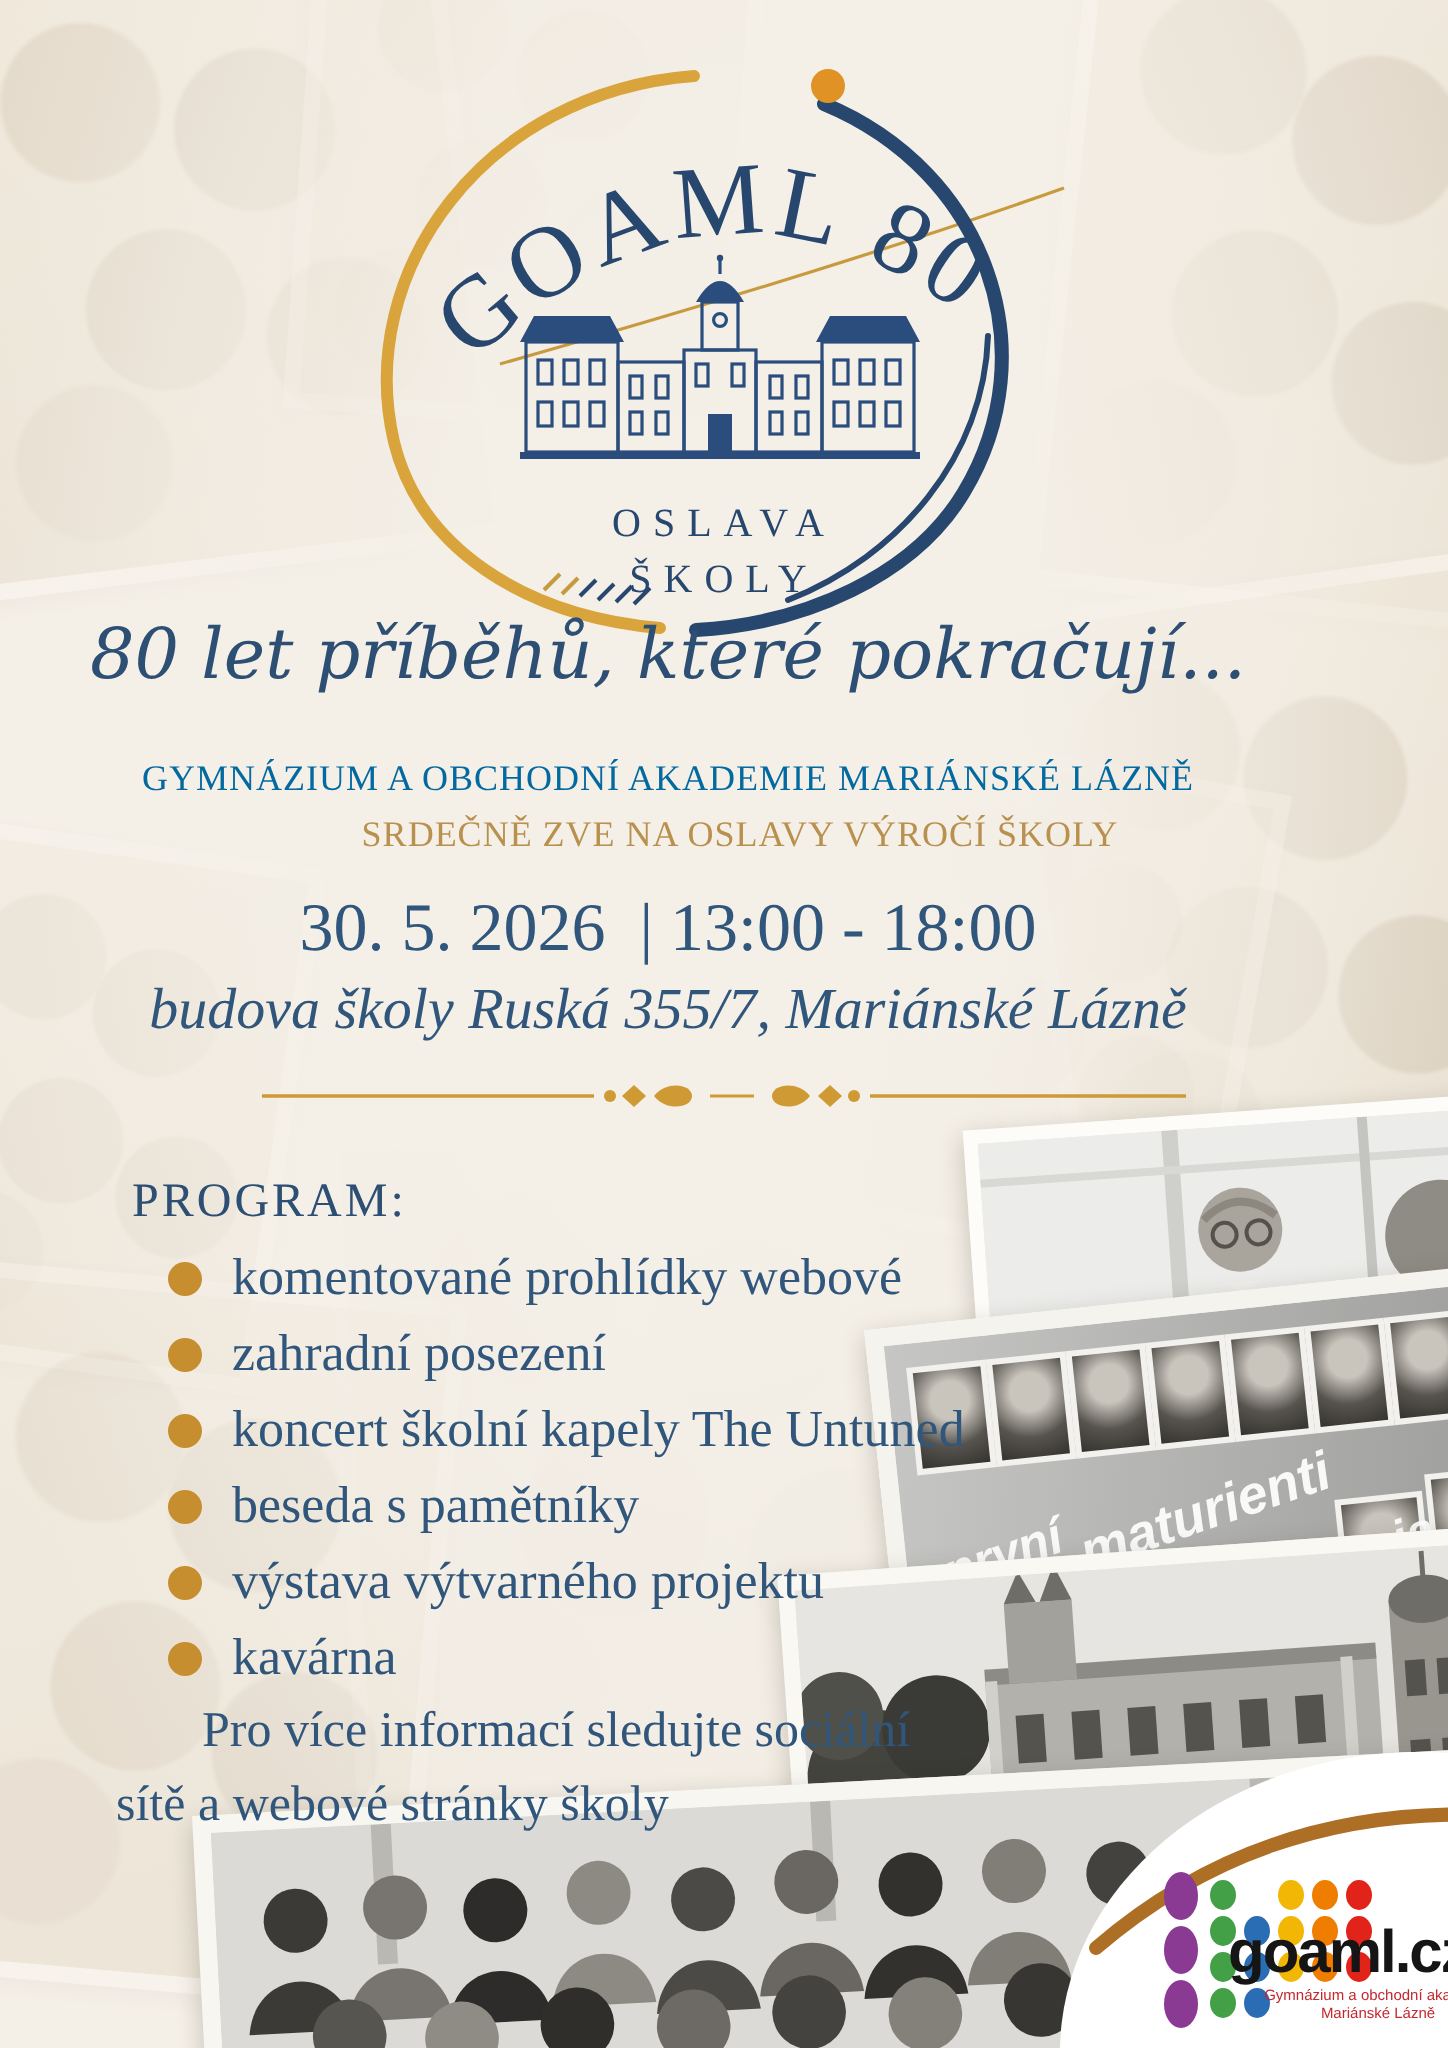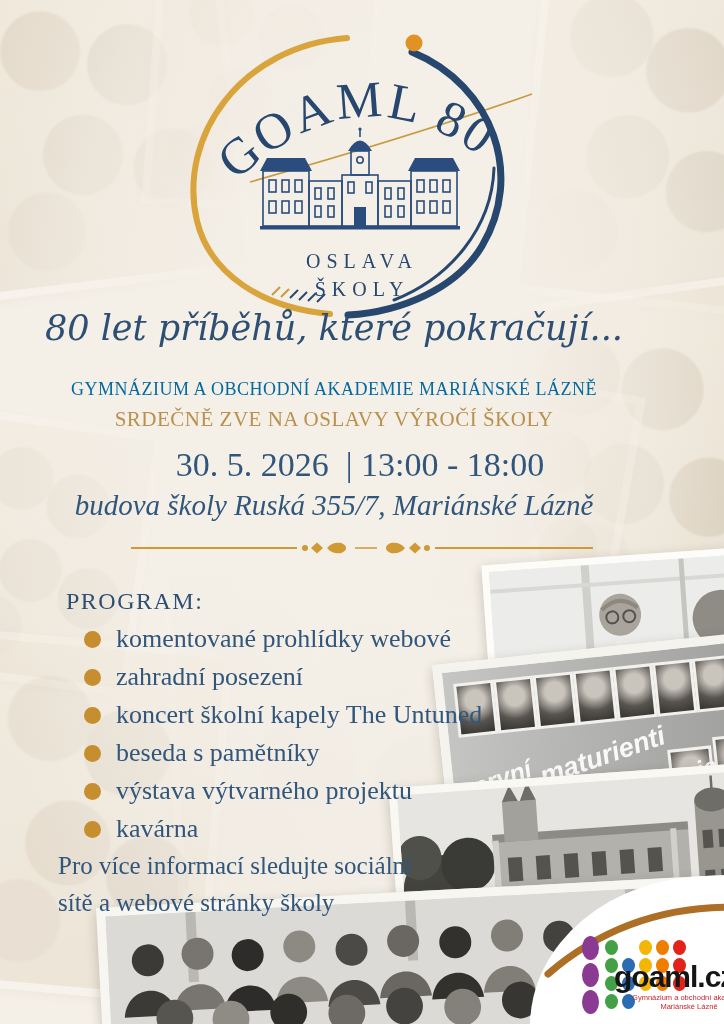--- a/index.html
+++ b/index.html
@@ -35,38 +35,38 @@
   }
   
   .logo-wrap { position:absolute; left:162px; top:16px; width:400px; height:312px; z-index:4; }
   .logo-wrap svg { width:100%; height:100%; display:block; }
   .arched-title { font-family:"Liberation Serif", serif; font-size:51px; letter-spacing:3px; fill:#27476f; }
   .logo-sub { font-family:"Liberation Serif", serif; font-size:20px; letter-spacing:6px; fill:#27476f; }
   
   .cline { position:absolute; left:0; width:668px; text-align:center; z-index:4; color:#31567c; }
   .tagline { top:308px; font-family:"DejaVu Serif", serif; font-style:italic; font-size:35px; color:#2d4f74; }
   .invite1 { top:379px; font-size:18px; letter-spacing:.5px; color:#0369a1; }
-  .invite2 { top:407px; font-size:21px; letter-spacing:.5px; color:#b9904d; }
-  .datetime { top:446px; font-size:34px; white-space:pre; color:#31567c;margin-left:26px; }
+  .invite2 { top:407px; font-size:18px; letter-spacing:.5px; color:#b9904d;margin-left:36px; }
+  .datetime { top:446px; font-size:34px; white-space:pre; color:#31567c; }
   .venue { top:489px; font-size:29px; color:#31567c;font-style:italic; }
   .divider { position:absolute; left:127px; top:539px; width:470px; height:18px; z-index:4; }
   
   .program-heading {
     position:absolute; left:66px; top:588px; z-index:4;
     font-size:24px; letter-spacing:1.5px; color:#2d4f74;
   }
   .program-list {
     position:absolute; left:84px; top:620px; z-index:4;
     list-style:none; margin:0; padding:0;
   }
   .program-item { display:flex; align-items:center; height:38px; }
   .bullet { width:17px; height:17px; border-radius:50%; background:#c68e2e; margin-right:15px; flex:0 0 auto; }
   .item-text { font-size:26px; color:#31567c; white-space:nowrap; }
   .info-line { position:absolute; left:58px; z-index:4; font-size:25px; color:#31567c; }
-  .info1 { top:852px; } .info2 { top:889px; }
+  .info1 { top:852px;margin-left:43px; } .info2 { top:889px; }
   
   .photo { position:absolute; z-index:3; box-shadow:0 4px 12px rgba(60,50,35,.25); }
   .photo svg { display:block; }
   .photo-teacher { left:486px; top:556px; width:250px; height:128px; transform:rotate(-4deg);
     border:7px solid #fdfcf9; background:#ececea; }
   .photo-tablo { left:440px; top:648px; width:300px; height:152px; transform:rotate(-6deg);
     border:9px solid #f5f3ee; background:linear-gradient(100deg,#c6c6c4,#9d9d9b); overflow:hidden; }
   .thumb { position:absolute; background:#f2f1ee; padding:3px; }
   .thumb-inner { width:100%; height:100%;
     background:radial-gradient(circle at 50% 32%, #c9c4bc 0 26%, #57544f 62%, #35332f 100%); }

